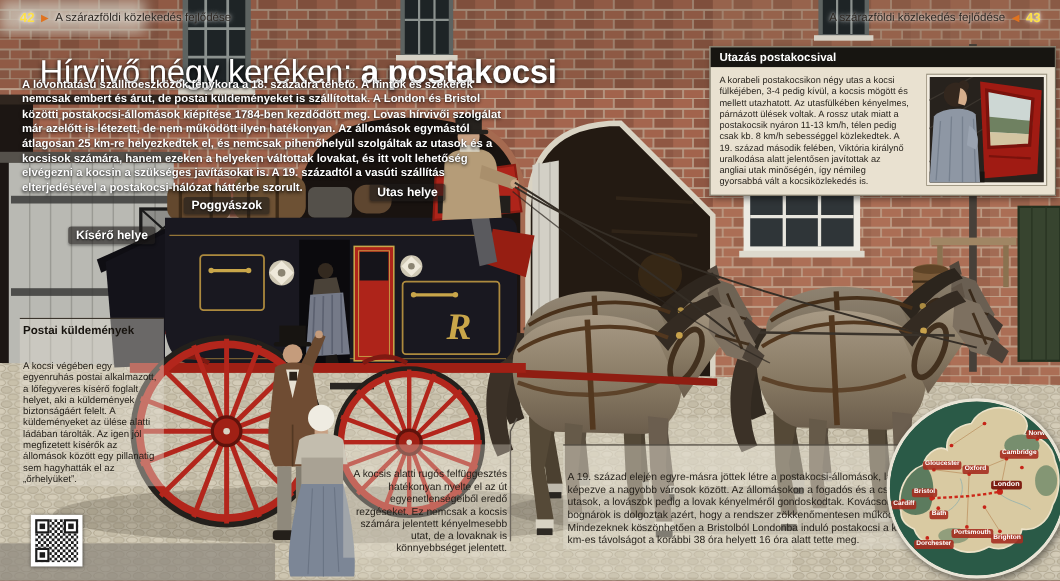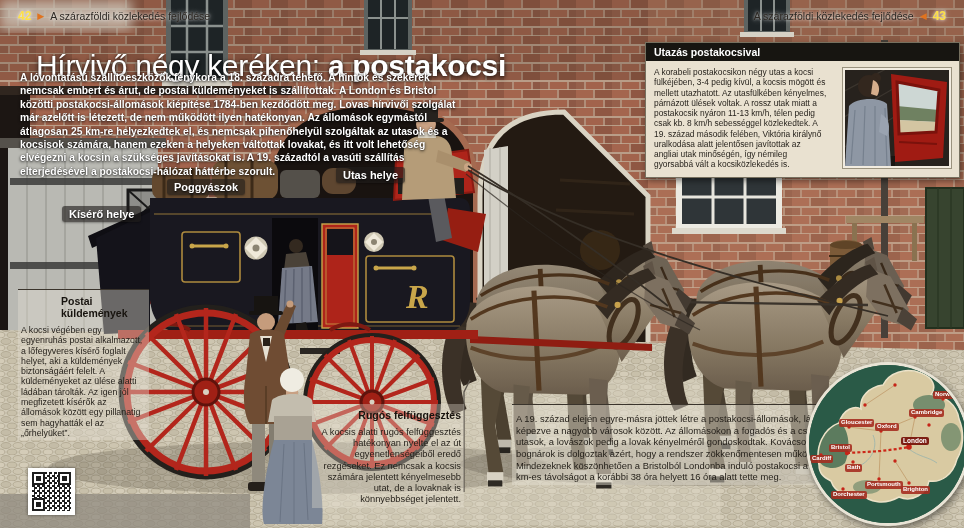--- a/index.html
+++ b/index.html
@@ -23,23 +23,23 @@
            box-shadow:2px 3px 6px rgba(0,0,0,.45);}
   .factbox-title{background:#171511;color:#fff;font-weight:bold;font-size:10.5px;padding:3px 8px;}
   .factbox-body{display:flex;padding:6px 8px 7px 8px;gap:16px;align-items:center;}
   .factbox-text{font-size:8.4px;line-height:1.22;color:#28241e;width:182px;}
   .factbox-img{width:104px;height:96px;border:2px solid #f2ece0;box-shadow:0 0 0 1px #9a927e;align-self:center;flex:none;}
   
   .pill{background:rgba(30,28,26,.62);color:#fff;font-size:11px;font-weight:bold;
         padding:2px 7px;border-radius:3px;text-shadow:0 1px 2px rgba(0,0,0,.9);
         box-shadow:0 1px 2px rgba(0,0,0,.3);white-space:nowrap;}
   
-  .block-title{font-weight:bold;font-size:10.5px;color:#17130e;padding-top:3px;margin-left:40px;}
+  .block-title{font-weight:bold;font-size:10.5px;color:#17130e;padding-top:3px;}
   .rule{border-top:1.5px solid #3a342c;}
-  .block-body{font-size:8.8px;color:#221e18;line-height:1.17;margin-top:6px;}
+  .block-body{font-size:8.8px;color:#221e18;line-height:1.17;margin-top:20px;}
   #postal{left:18px;top:289px;width:125px;background:rgba(226,221,209,.42);padding:2px 3px;}
   #suspension{left:312px;top:404px;width:146px;text-align:right;background:rgba(228,223,210,.35);padding:2px 3px;}
   #suspension .block-body{font-size:9.3px;line-height:1.21;}
   #network{left:512px;top:404px;width:336px;background:rgba(228,223,210,.45);padding:2px 4px;}
   #network .block-body{font-size:9.4px;line-height:1.24;}
   
   #map{left:806px;top:362px;width:158px;height:158px;border-radius:50%;overflow:hidden;
        border:3px solid #e9e4d6;box-shadow:2px 3px 7px rgba(0,0,0,.45);background:#2a5a47;}
   .mcity{position:absolute;font-size:6px;font-weight:bold;color:#fff;background:rgba(165,45,32,.9);
          padding:0 2px;border-radius:2px;line-height:1.3;white-space:nowrap;}
@@ -352,21 +352,20 @@
 <span class="ov pill" style="left:62px;top:206px">Kísérő helye</span>
 <span class="ov pill" style="left:167px;top:179px">Poggyászok</span>
 <span class="ov pill" style="left:336px;top:167px">Utas helye</span>
 
 <div class="ov rule" id="postal">
   <div class="block-title">Postai küldemények</div>
   <div class="block-body">A kocsi végében egy egyenruhás postai alkalmazott, a lőfegyveres kísérő foglalt helyet, aki a küldemények biztonságáért felelt. A küldeményeket az ülése alatti ládában tárolták. Az igen jól megfizetett kísérők az állomások között egy pillanatig sem hagyhatták el az „őrhelyüket”.</div>
 </div>
 
 <div class="ov" id="suspension">
-  <div class="block-title">Rugós felfüggesztés</div>
   <div class="block-body">A kocsis alatti rugós felfüggesztés hatékonyan nyelte el az út egyenetlenségeiből eredő rezgéseket. Ez nemcsak a kocsis számára jelentett kényelmesebb utat, de a lovaknak is könnyebbséget jelentett.</div>
 </div>
 
 <div class="ov rule" id="network">
   <div class="block-body">A 19. század elején egyre-másra jöttek létre a postakocsi-állomások, láncot képezve a nagyobb városok között. Az állomásokon a fogadós és a cselédek az utasok, a lovászok pedig a lovak kényelméről gondoskodtak. Kovácsok és bognárok is dolgoztak azért, hogy a rendszer zökkenőmentesen működhessen. Mindezeknek köszönhetően a Bristolból Londonba induló postakocsi a kb. 200 km-es távolságot a korábbi 38 óra helyett 16 óra alatt tette meg.</div>
 </div>
 
 <div class="ov" id="map">
   <svg width="158" height="158" viewBox="0 0 158 158">
     <rect width="158" height="158" fill="#2a5a47"></rect>

